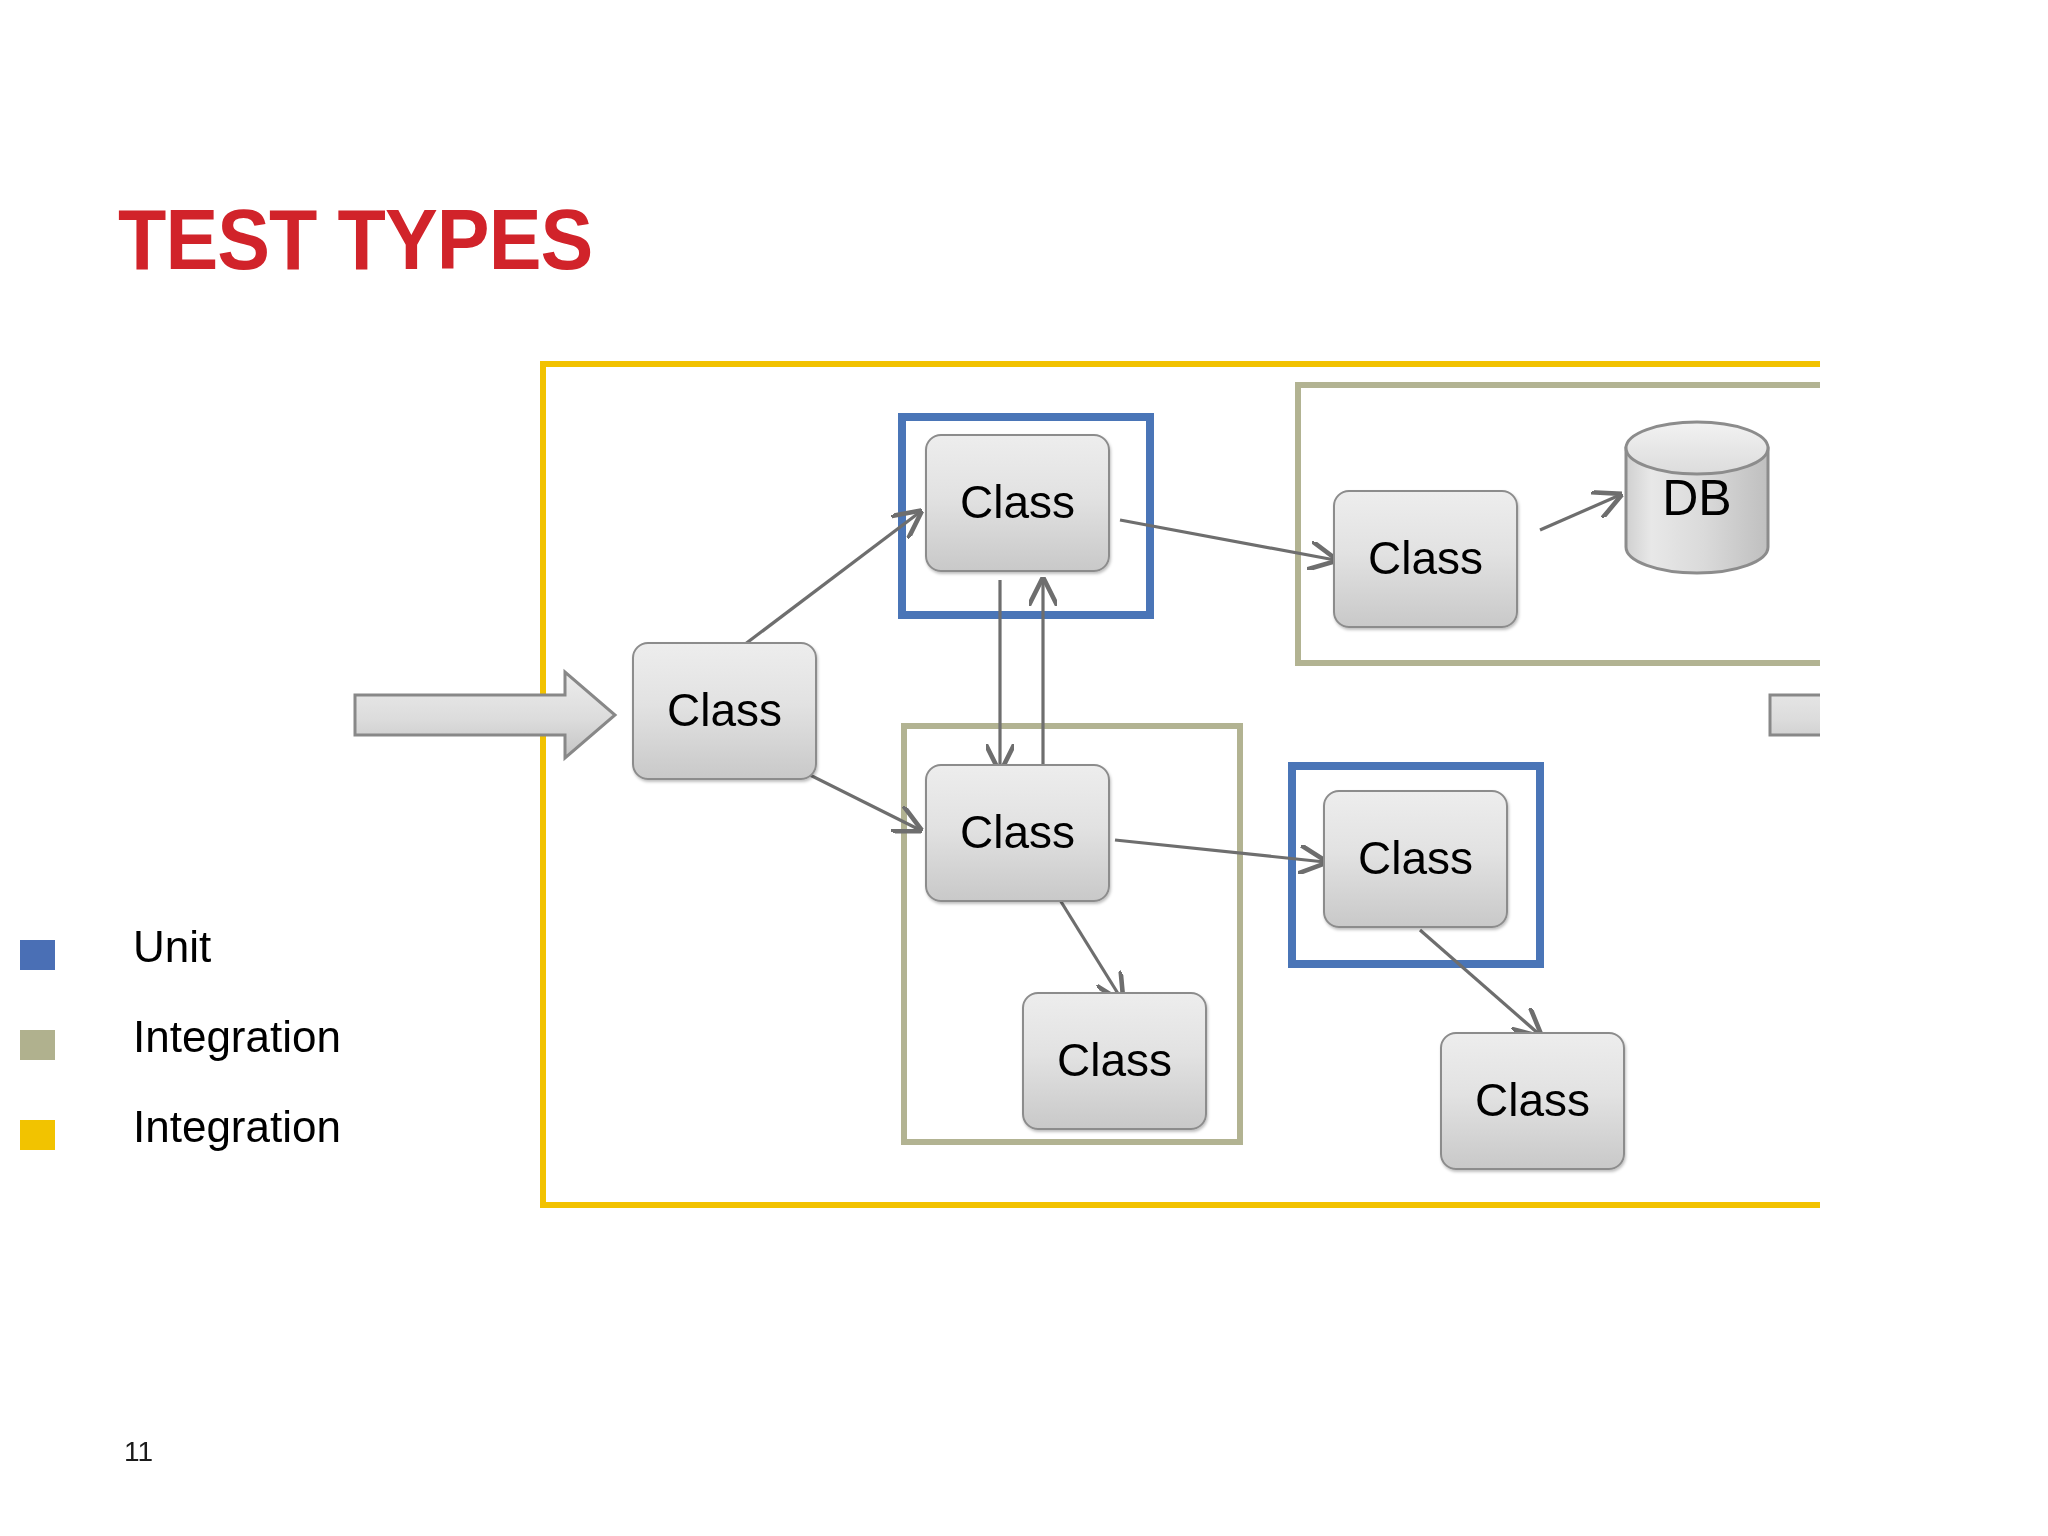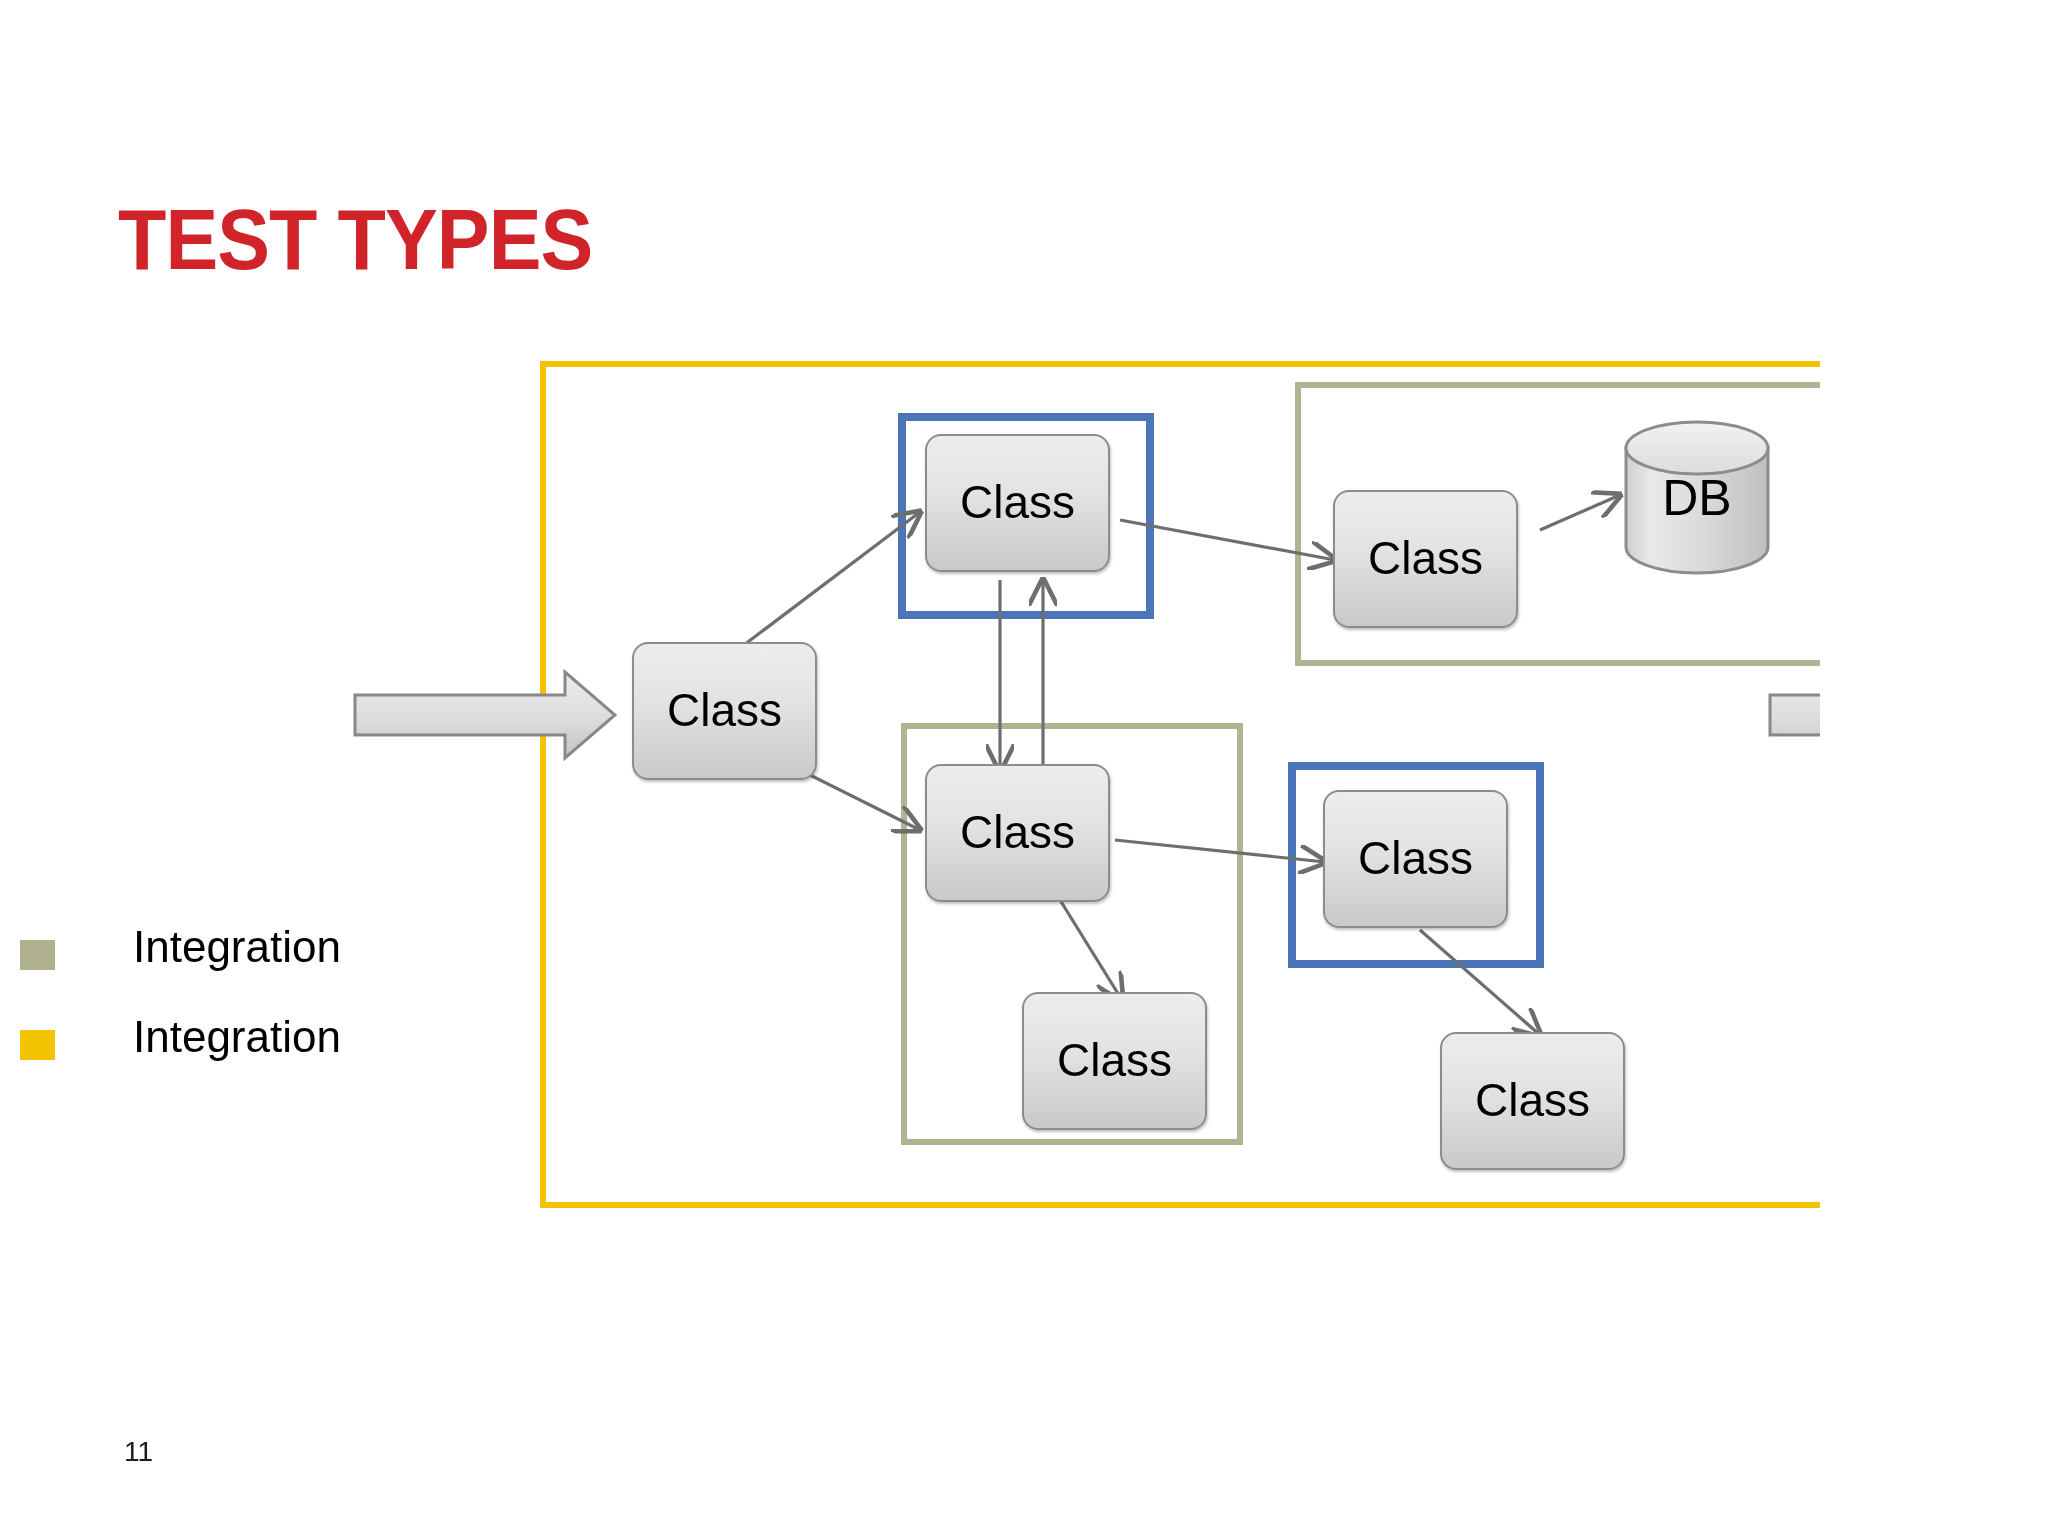--- a/index.html
+++ b/index.html
@@ -166,20 +166,24 @@
 <body>
 
 <div id="slide">
 
   <div id="accent-red"></div>
   <div id="accent-black"></div>
 
   <div id="page-title">TEST TYPES</div>
 
   <div id="legend">
+    <div class="legend-row">
+      <span class="legend-swatch" style="background:#4A6FB5;"></span>
+      <span class="legend-label">Unit</span>
+    </div>
     <div class="legend-row">
       <span class="legend-swatch" style="background:#B0B18E;"></span>
       <span class="legend-label">Integration</span>
     </div>
     <div class="legend-row">
       <span class="legend-swatch" style="background:#F2C300;"></span>
       <span class="legend-label">Integration</span>
     </div>
   </div>
 

